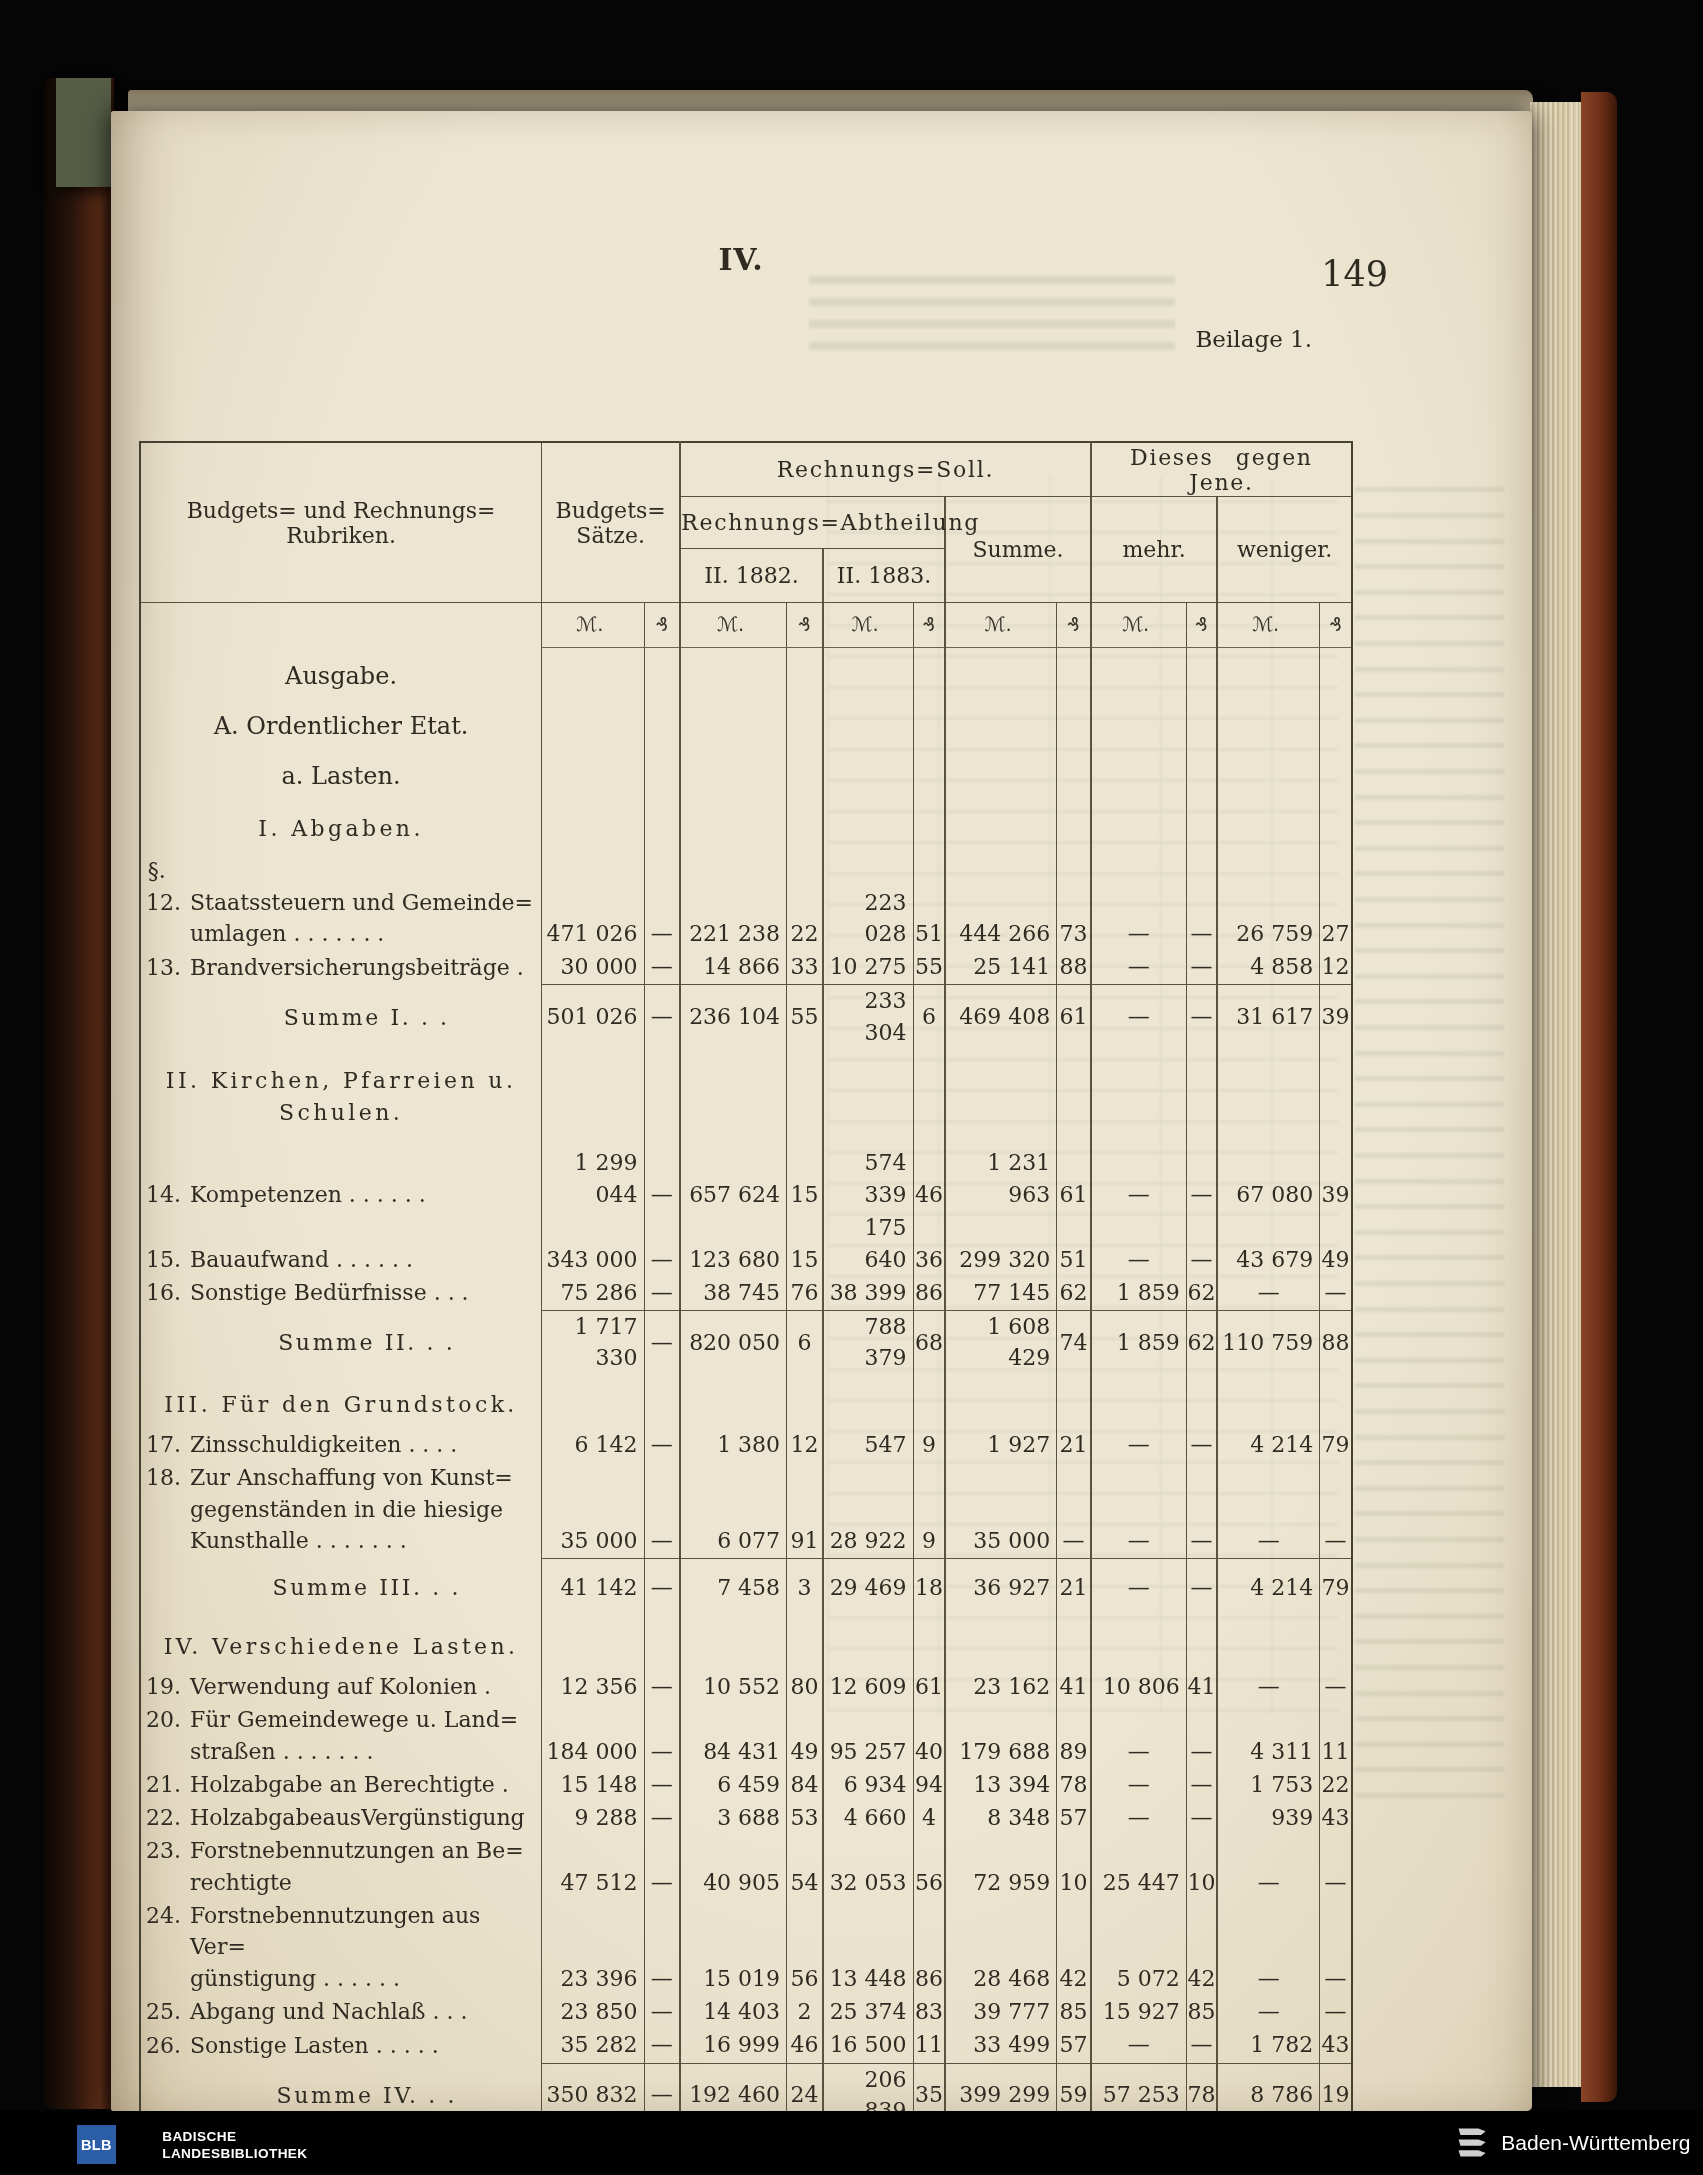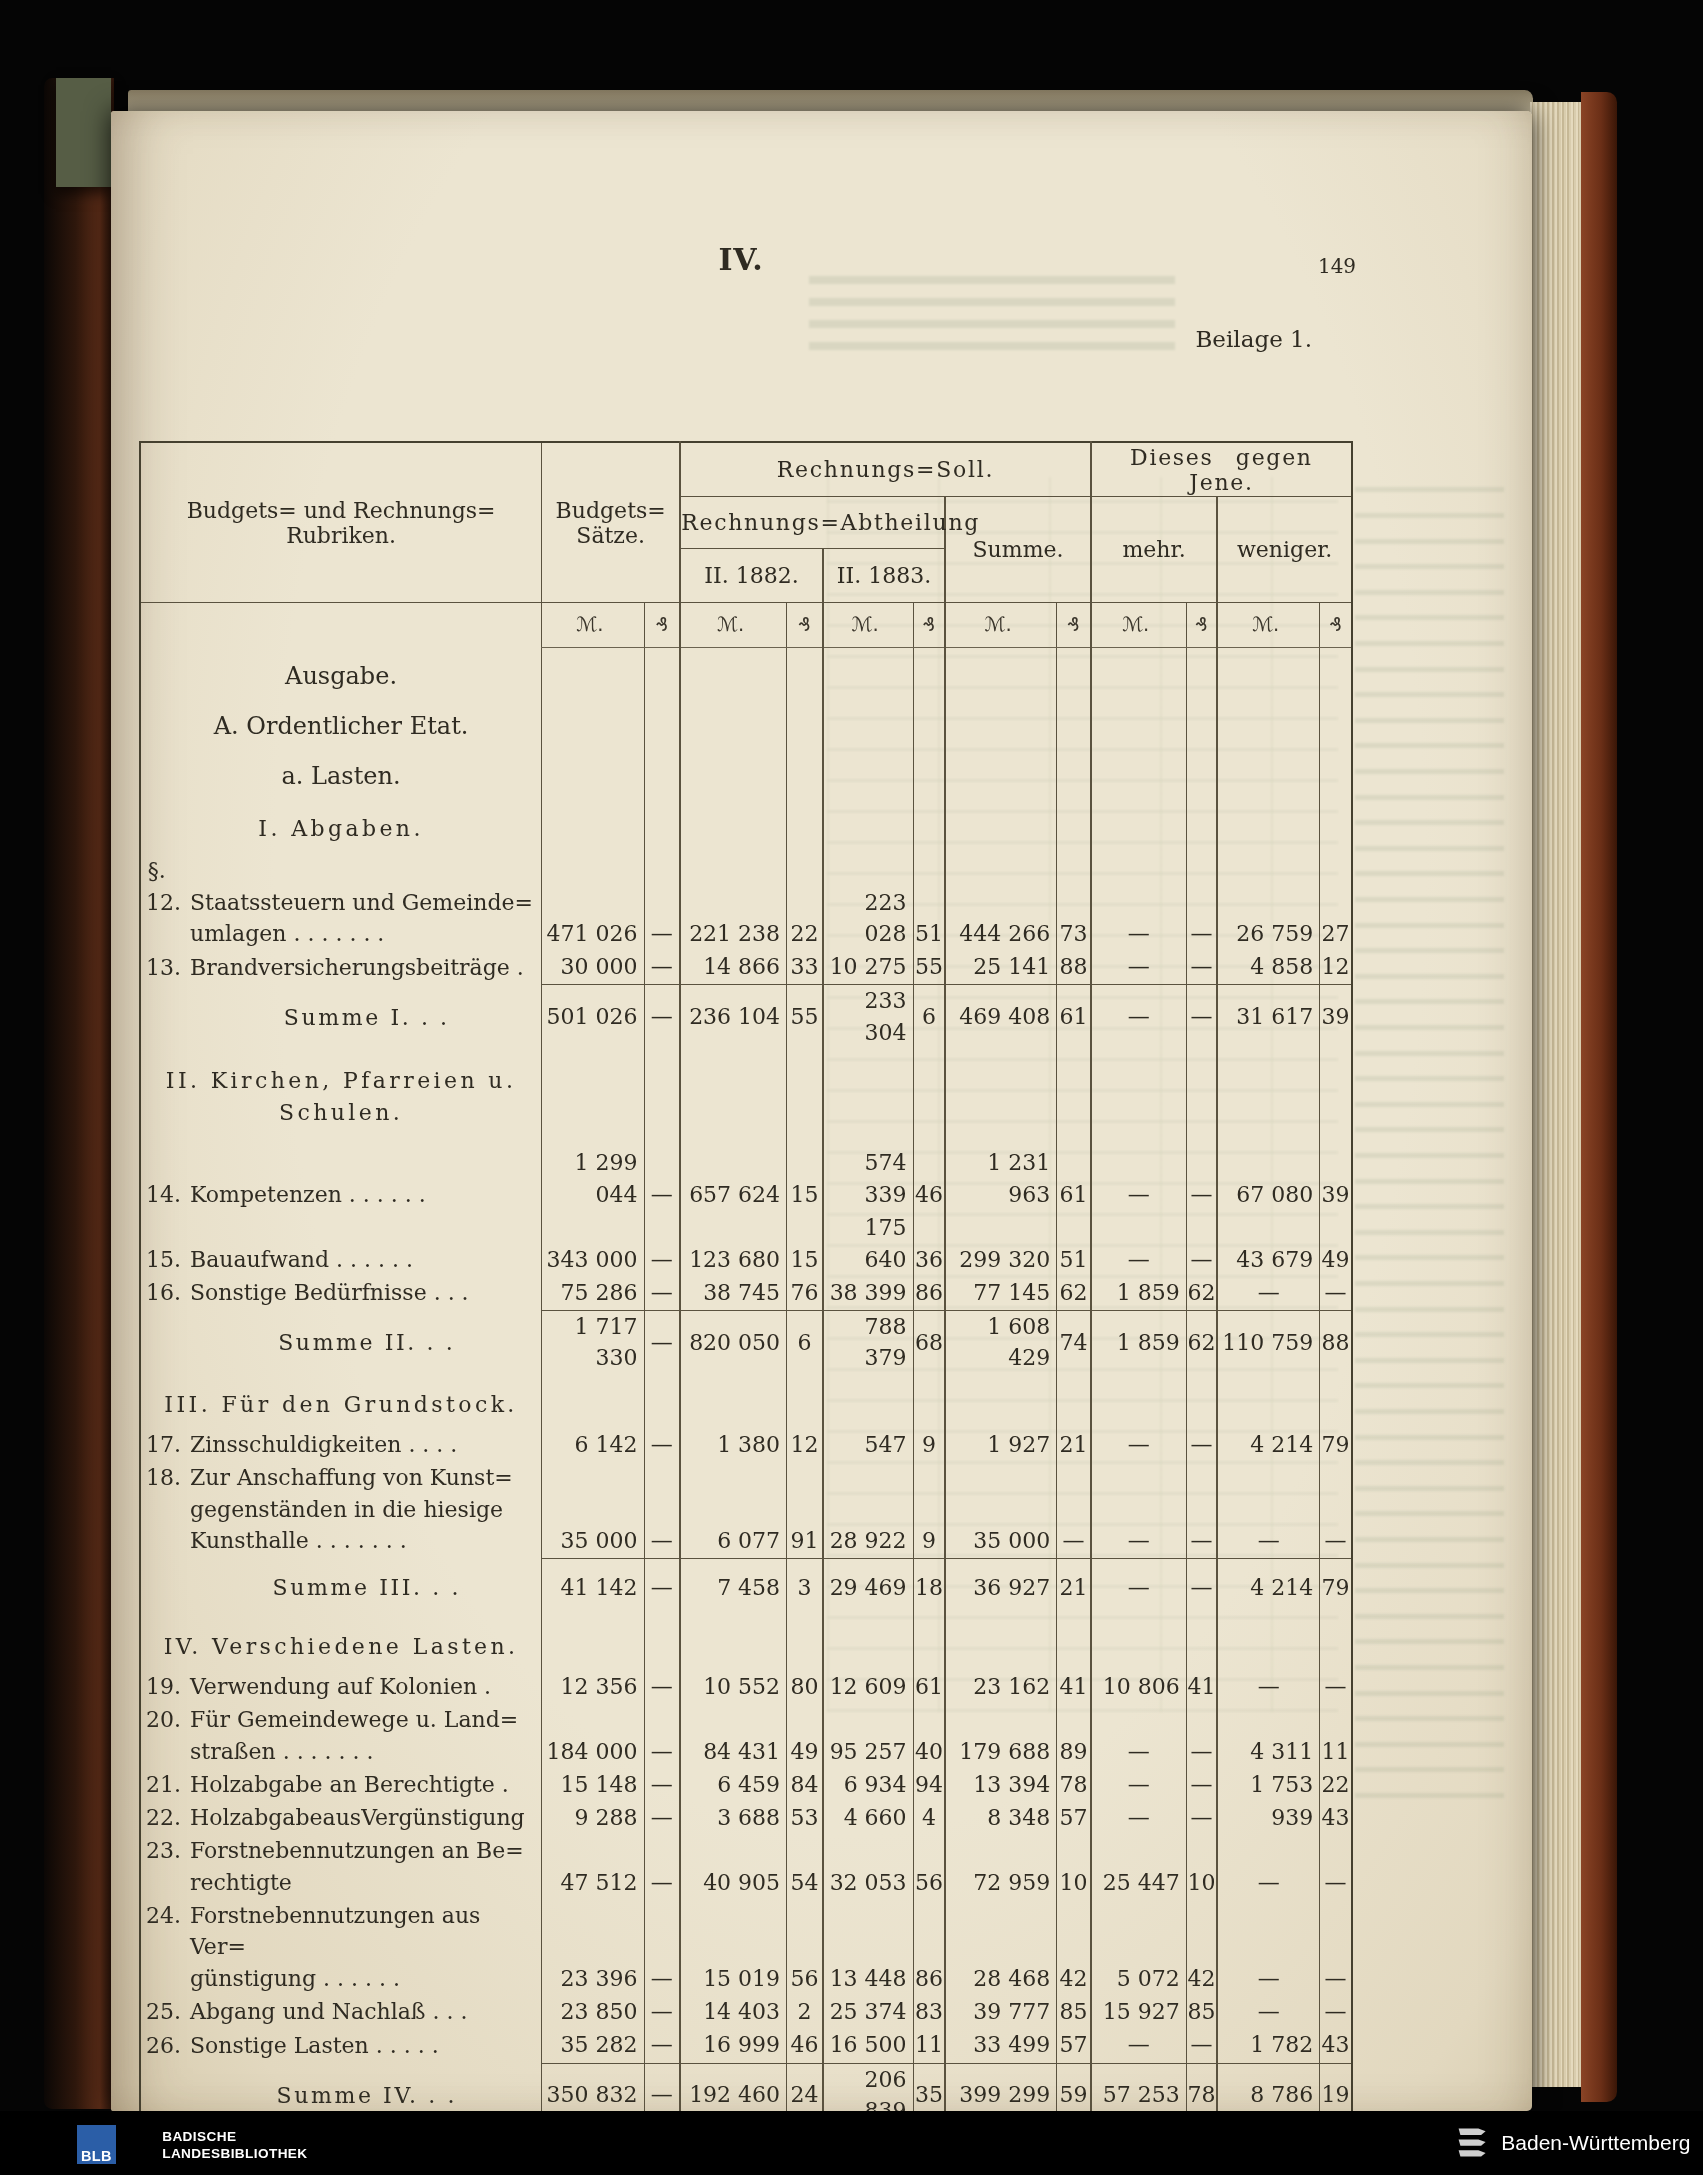--- a/index.html
+++ b/index.html
@@ -26,21 +26,21 @@
   .ghost.g1{left:698px;top:158px;width:366px;height:81px;
     background:repeating-linear-gradient(0deg, rgba(108,132,100,.14) 0 7.7px, transparent 7.7px 22px);}
   .ghost.g2{left:716px;top:366px;width:511px;height:1235px;
     background:repeating-linear-gradient(0deg, rgba(108,132,100,.07) 0 2.6px, transparent 2.6px 31px),
                repeating-linear-gradient(90deg, rgba(108,132,100,.06) 0 1.7px, transparent 1.7px 111px);}
   .ghost.g3{left:1244px;top:358px;width:149px;height:1329px;
     background:repeating-linear-gradient(0deg, rgba(100,128,96,.12) 0 5.1px, transparent 5.1px 25.6px);}
   
   .folio-roman{position:absolute;left:545px;top:131px;width:170px;text-align:center;
     font-size:30px;font-weight:bold;letter-spacing:0.9px;}
-  .folio-num{position:absolute;left:1175px;top:143px;width:102px;text-align:center;font-size:20px;}
+  .folio-num{position:absolute;left:1175px;top:143px;width:102px;text-align:right;font-size:35px;}
   .annex{position:absolute;left:1005px;top:215px;width:196px;text-align:right;font-size:23px;}
   .doc-title{position:absolute;left:25.6px;top:252px;width:1220px;text-align:center;
     font-size:29px;font-weight:bold;letter-spacing:0.4px;}
   
   .tbl-wrap{position:absolute;left:28px;top:330px;}
   table{border-collapse:collapse;table-layout:fixed;width:1214px;
     border:2.6px solid #45402f;font-size:22px;color:#2f2b22;}
   th,td{padding:0;font-weight:normal;}
   --line:#5a523f;
   thead th{font-size:23px;vertical-align:middle;text-align:center;line-height:28px;}
@@ -77,21 +77,21 @@
   .r-sum td{vertical-align:middle;}
   .r-sum .rub{text-align:center;letter-spacing:2.6px;padding:13.6px 25.6px 12px 77px;}
   .r-sum .m,.r-sum .p{border-top:1.3px solid #5a523f;}
   .r-grand td{border-top:1.7px solid #45402f;vertical-align:middle;}
   .r-grand .rub{text-align:center;letter-spacing:2.6px;padding:17px 17px 22px 8.5px;}
   .r-grand .m,.r-grand .p{padding-bottom:5.1px;}
   
   .footer{position:absolute;left:0;bottom:0;width:1704px;height:65px;background:#000;
     font-family:"Liberation Sans","DejaVu Sans",sans-serif;color:#fff;}
   .blb-logo{position:absolute;left:77px;bottom:12px;display:flex;align-items:center;gap:10.2px;}
-  .blb-box{width:39px;height:39px;background:#2b5ea7;color:#fff;display:flex;align-items:flex-end;
+  .blb-box{width:39px;height:39px;background:#2b5ea7;color:#fff;display:flex;align-items:center;
     justify-content:center;font-weight:bold;font-size:14.5px;letter-spacing:0.4px;}
   .blb-text{font-size:13.6px;font-weight:bold;line-height:17px;letter-spacing:0.4px;margin-left:36px;}
   .bw-logo{position:absolute;right:13.6px;bottom:15.3px;display:flex;align-items:center;gap:10.2px;font-size:21px;}
   .bw-crest{width:36px;height:36px;}
 </style>
 </head>
 <body>
 
 <div class="scene">
   <div class="spine-left"></div>

